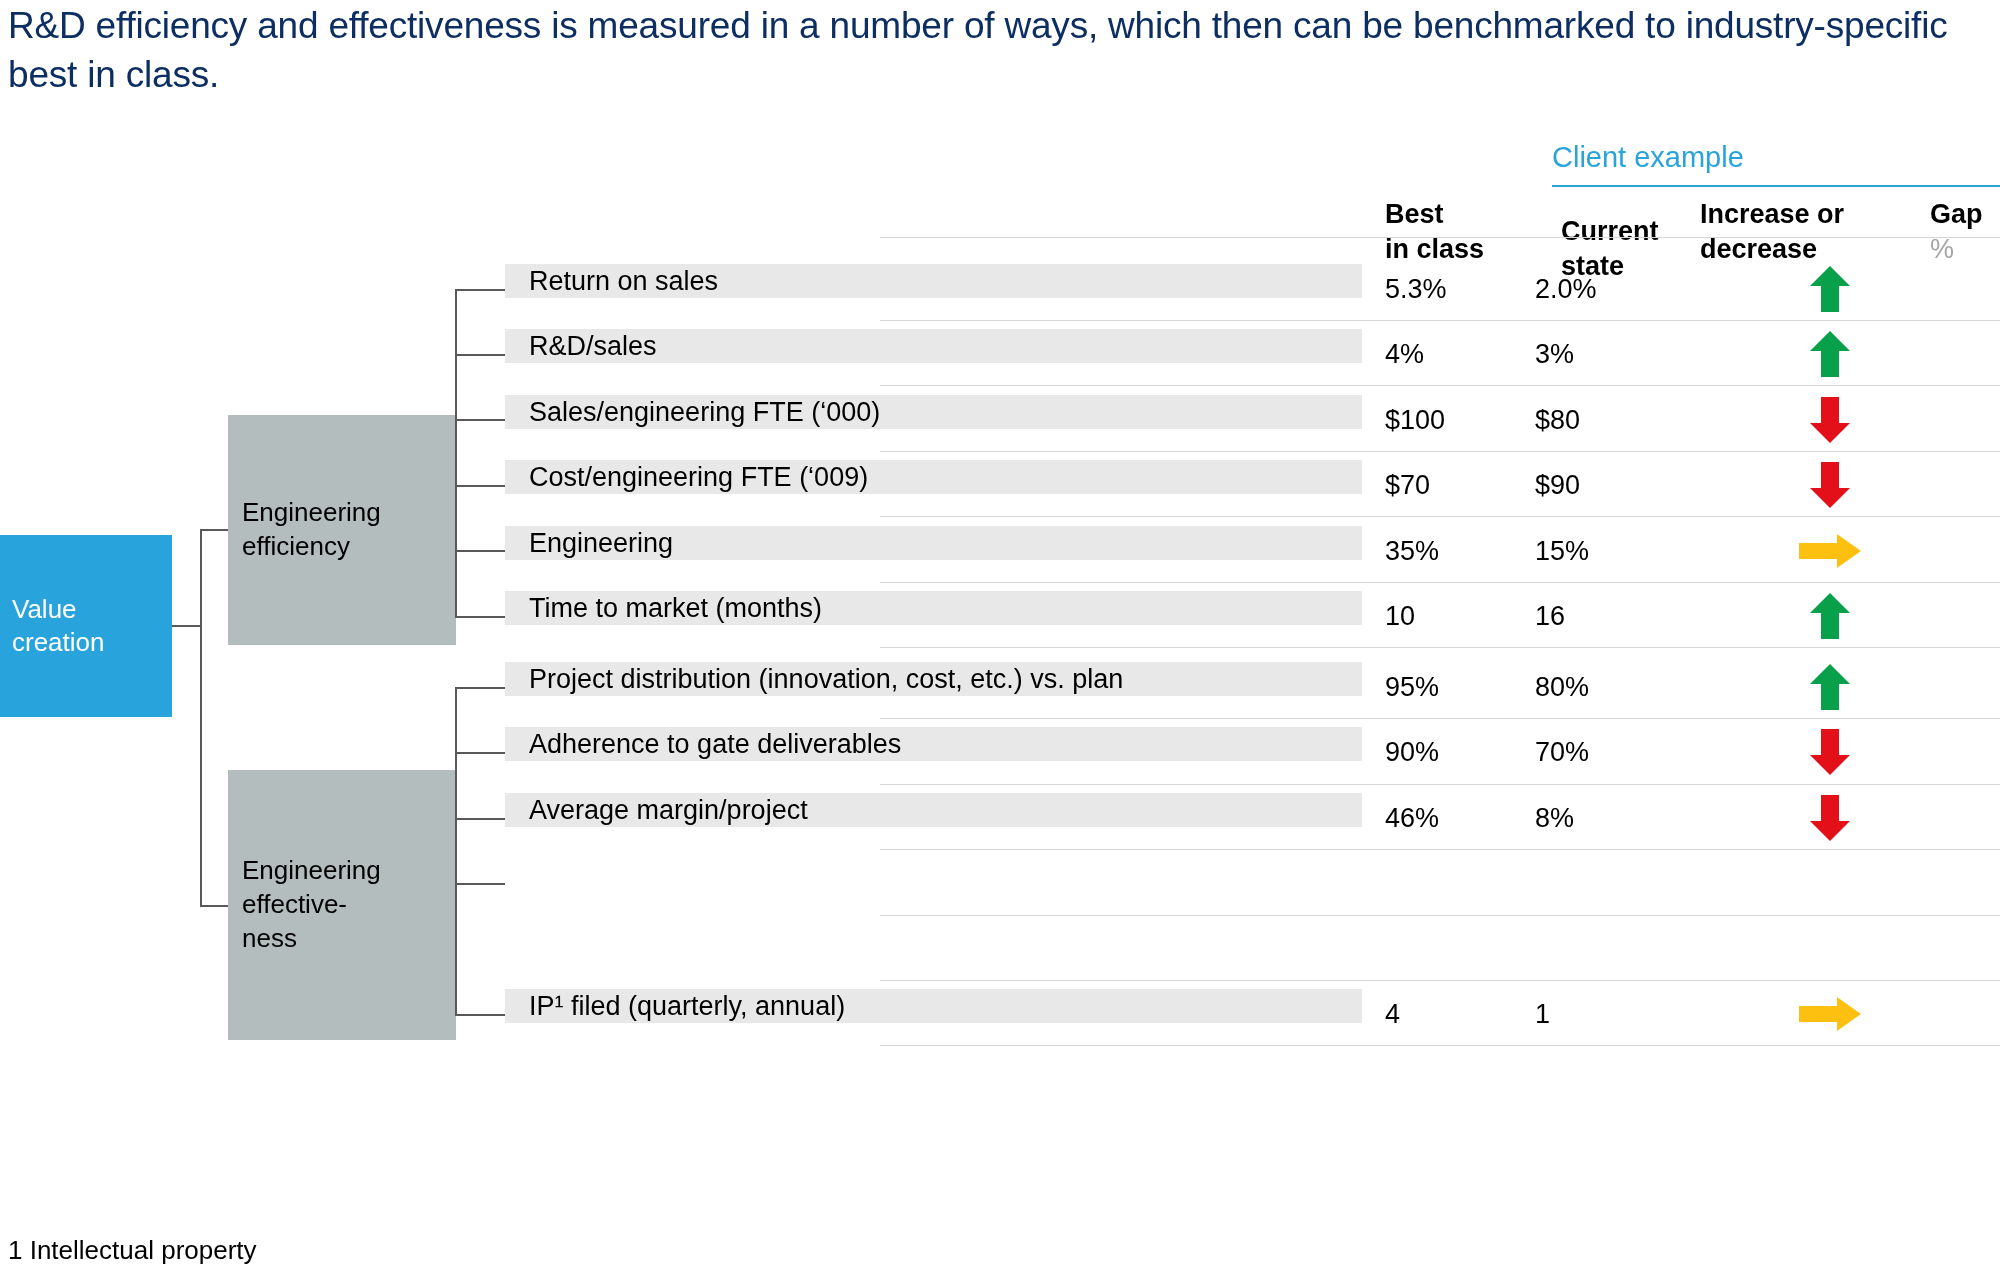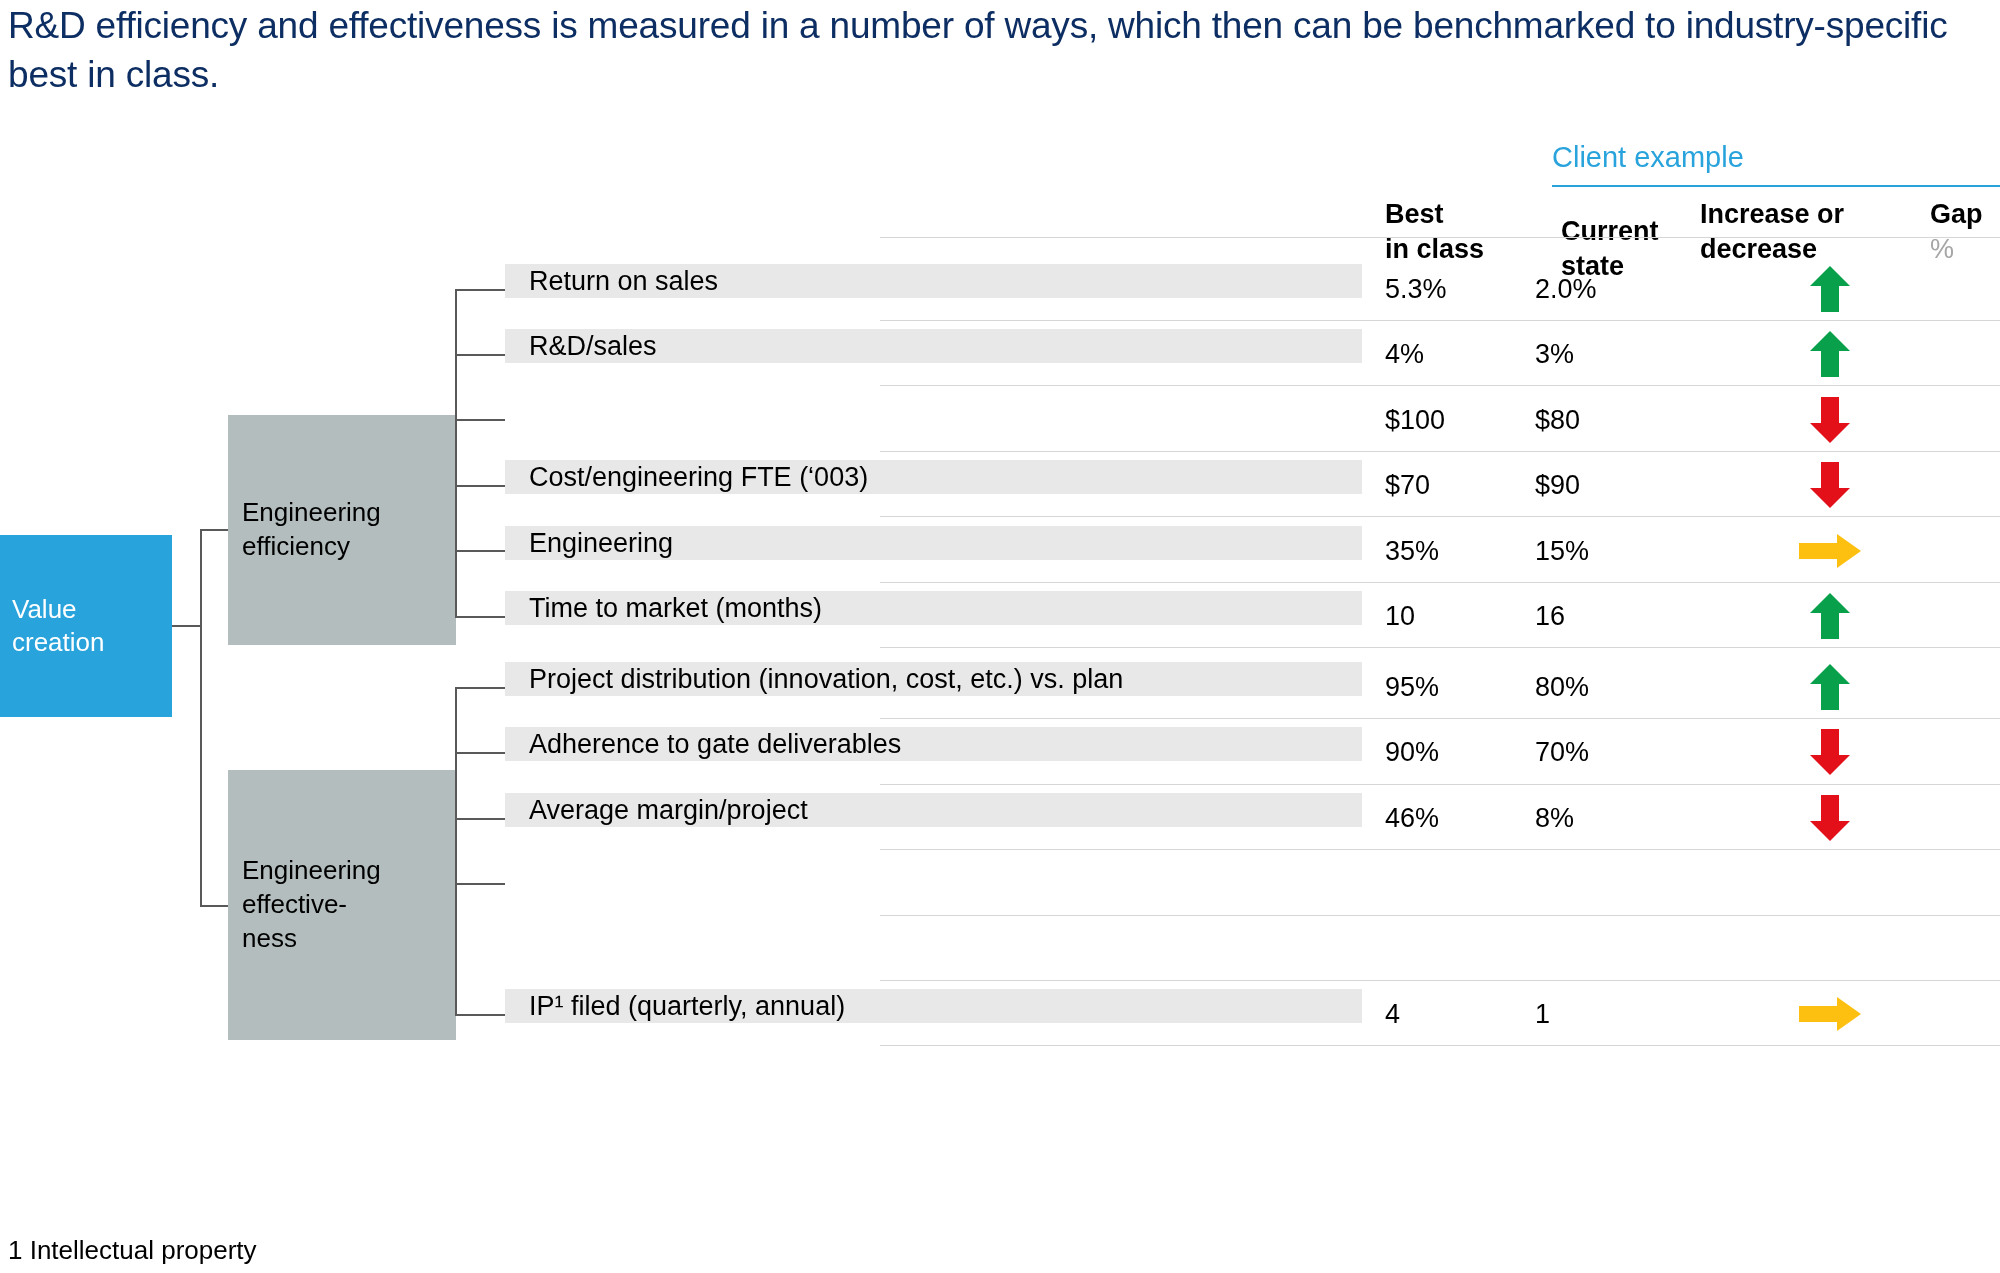--- a/index.html
+++ b/index.html
@@ -322,30 +322,31 @@
       <div class="label">R&amp;D/sales</div>
       <div class="cell c-best">4%</div>
       <div class="cell c-curr">3%</div>
       <div class="cell c-arrow">
           <span class="arrow up"></span>
         </div>
       <div class="cell c-gap">-33</div>
     </div>
 
     <div class="row" style="top:270px;">
+      <div class="label">Sales/engineering FTE (‘000)</div>
       <div class="cell c-best">$100</div>
       <div class="cell c-curr">$80</div>
       <div class="cell c-arrow">
           <span class="arrow down"></span>
         </div>
       <div class="cell c-gap">-25</div>
     </div>
 
     <div class="row" style="top:335px;">
-      <div class="label">Cost/engineering FTE (‘003)</div>
+      <div class="label">Cost/engineering FTE (‘009)</div>
       <div class="cell c-best">$70</div>
       <div class="cell c-curr">$90</div>
       <div class="cell c-arrow">
           <span class="arrow down"></span>
         </div>
       <div class="cell c-gap">-22</div>
     </div>
 
     <div class="row" style="top:401px;">
       <div class="label">Engineering</div>

